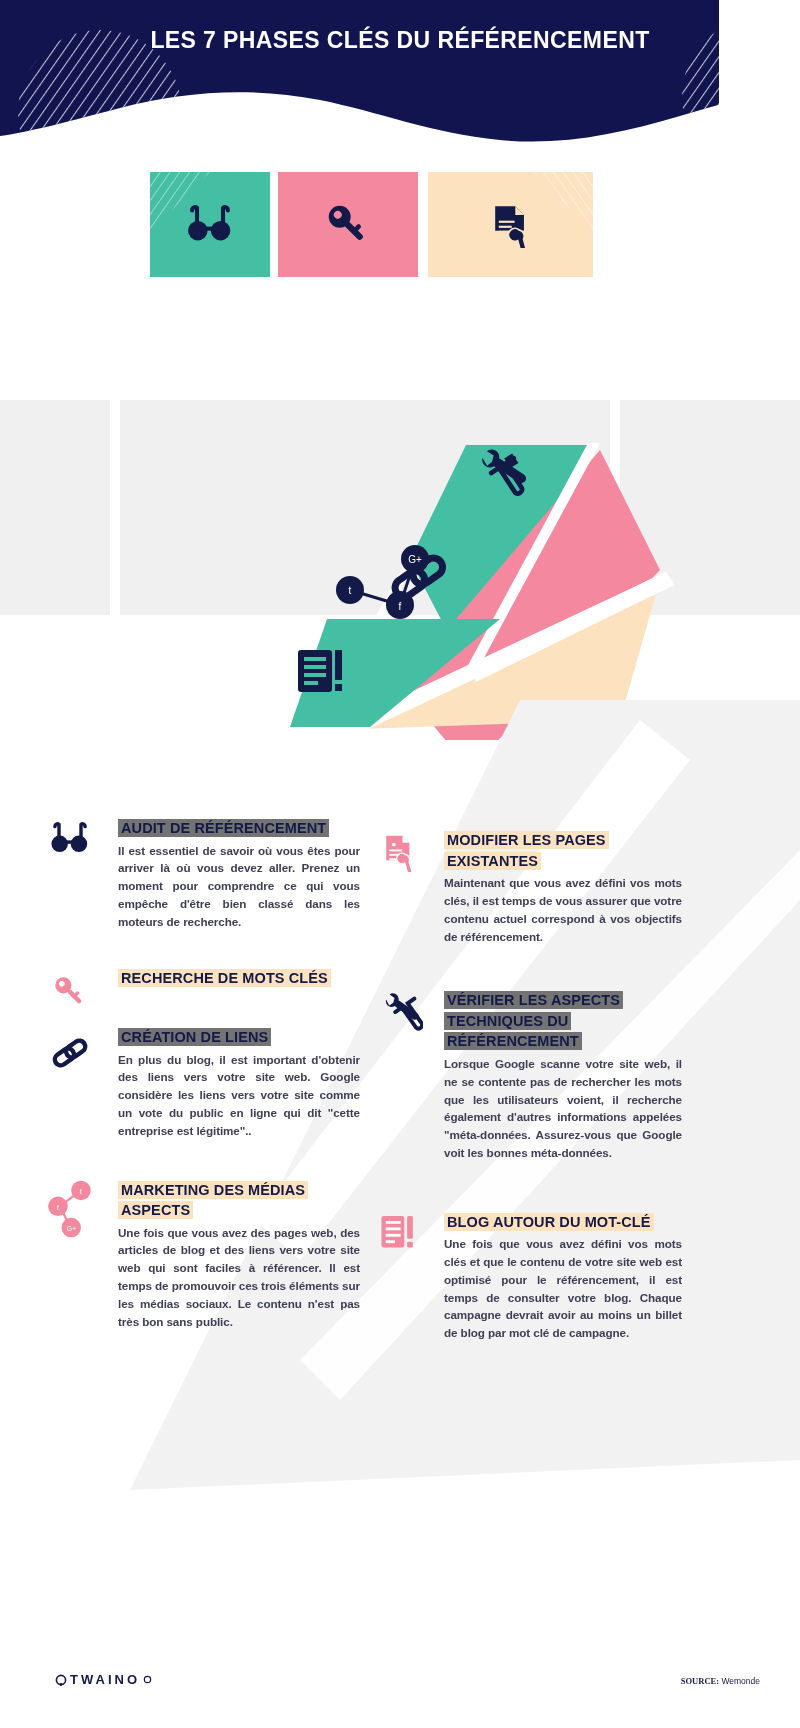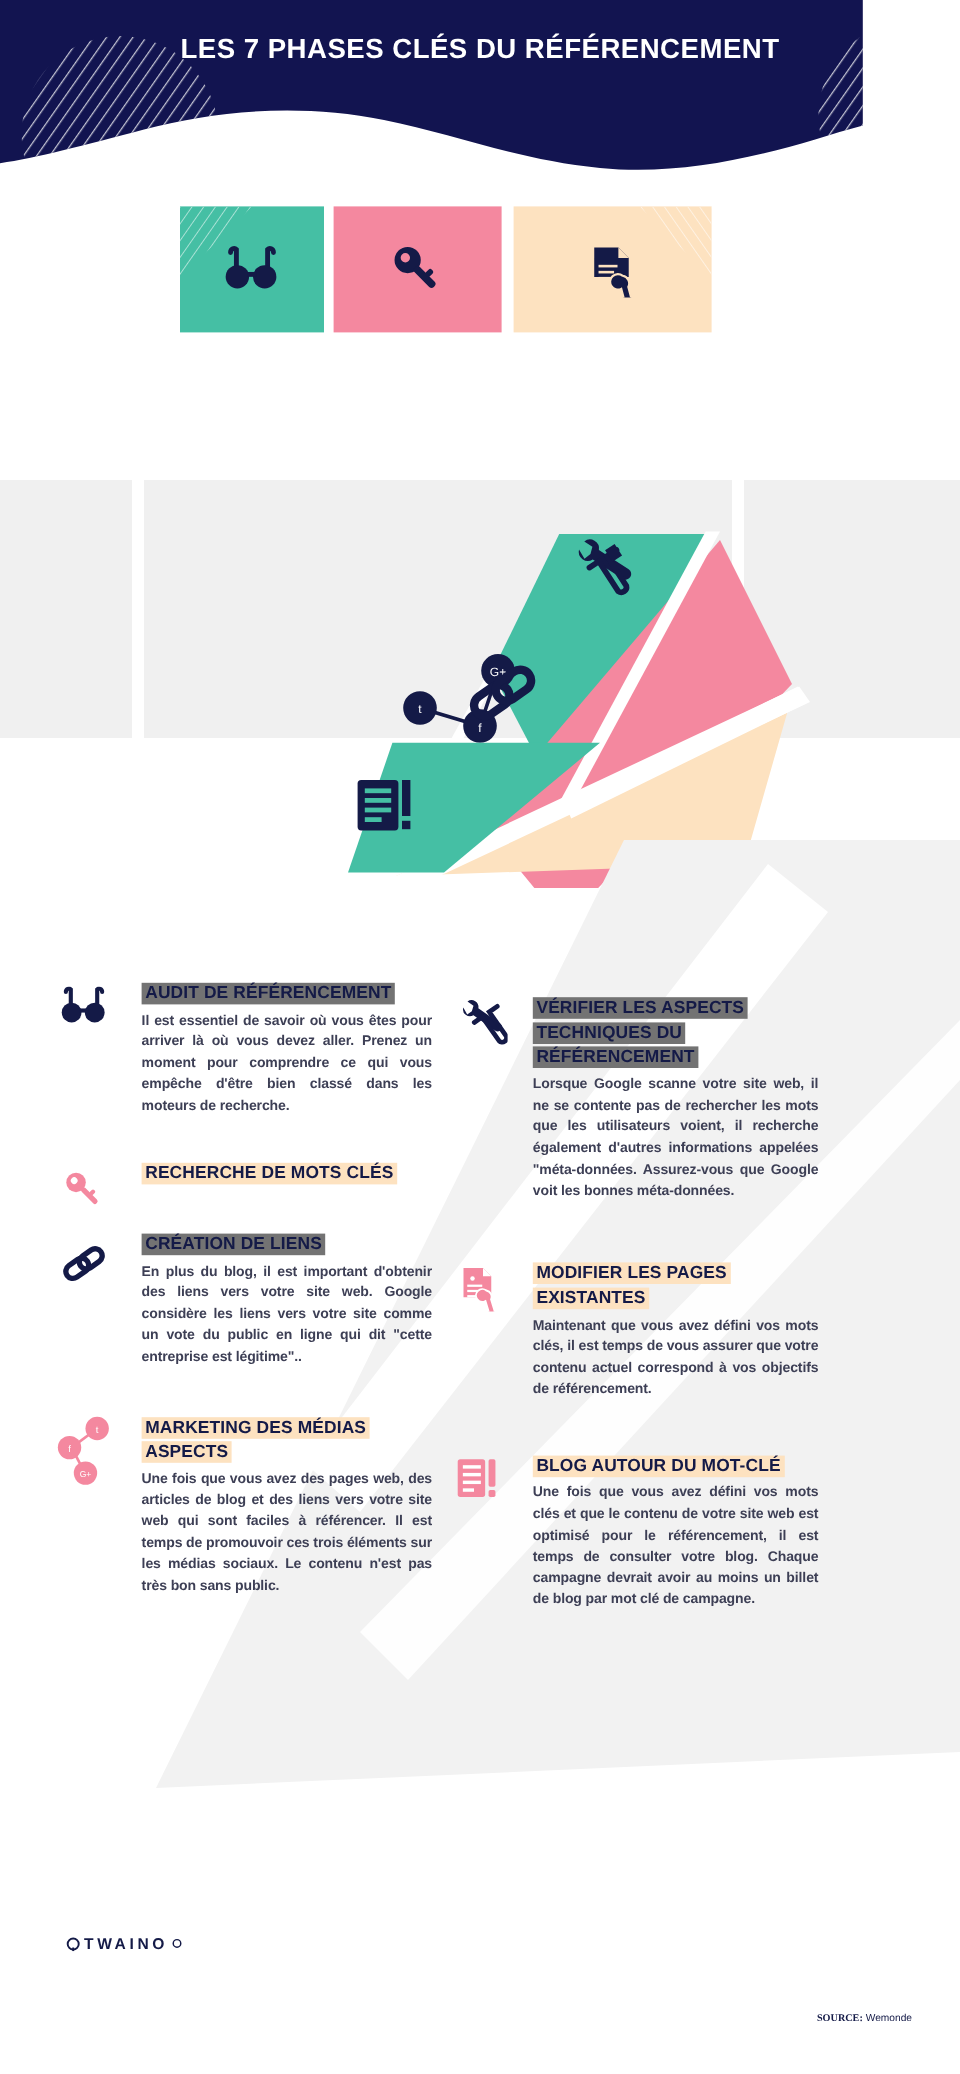--- a/index.html
+++ b/index.html
@@ -88,21 +88,21 @@
     color: #3d3f55;
     text-align: justify;
     font-family: "Liberation Sans", sans-serif;
     letter-spacing: -0.1px;
     font-weight: bold;
   }
 
   
   .footer-logo {
     position: absolute;
-    left: 55px; top: 1612px;
+    left: 55px; top: 1672px;
     font-size: 13px;
     font-weight: 700;
     letter-spacing: 3px;
     color: #141a47;
     display: flex; align-items: center; gap: 3px;
   }
   .footer-source {
     position: absolute;
     right: 40px; top: 1676px;
     font-size: 8.5px;
@@ -317,57 +317,57 @@
       </div>
       <div class="item-body">
         <span class="item-title hl-peach">MARKETING DES MÉDIAS ASPECTS</span>
         <div class="item-text">Une fois que vous avez des pages web, des articles de blog et des liens vers votre site web qui sont faciles à référencer. Il est temps de promouvoir ces trois éléments sur les médias sociaux. Le contenu n'est pas très bon sans public.</div>
       </div>
     </div>
   </div>
 
   <div class="col" style="left:372px; top:830px; width:310px;">
 
-    <div class="item" style="margin-bottom:50px;">
-      <div class="item-icon" style="top:0; width:56px;">
-        <svg width="46" height="46" viewBox="0 0 64 64">
-          <g transform="translate(8,10) rotate(-10)">
-            <path d="M4,4 a8,8 0 0 0 10,11 l22,22 a4.5,4.5 0 0 0 7,-7 l-22,-22 a8,8 0 0 0 -11,-10 l6,6 -3,6 -6,3 Z" fill="#141a47"></path>
-          </g>
-          <g transform="translate(52,12) rotate(10) scale(-1,1)">
-            <path d="M0,0 l8,8 l-24,24 a5,5 0 0 0 7,7 l24,-24 l8,8" fill="none" stroke="#141a47" stroke-width="5.5" stroke-linecap="round"></path>
-          </g>
-        </svg>
-      </div>
-      <div class="item-body" style="margin-left:72px;">
-        <span class="item-title hl-pink">VÉRIFIER LES ASPECTS TECHNIQUES DU RÉFÉRENCEMENT</span>
-        <div class="item-text">Lorsque Google scanne votre site web, il ne se contente pas de rechercher les mots que les utilisateurs voient, il recherche également d'autres informations appelées "méta-données. Assurez-vous que Google voit les bonnes méta-données.</div>
-      </div>
-    </div>
-
     <div class="item" style="margin-bottom:45px;">
       <div class="item-icon" style="top:2px; width:56px;">
         <svg width="40" height="40" viewBox="0 0 64 64">
           <path d="M10,6 h26 l11,11 v28 h-37 Z" fill="#f4889f"></path>
           <path d="M36,6 v11 h11 Z" fill="#ffffff"></path>
           <rect x="15" y="28" width="20" height="3" fill="#ffffff"></rect>
           <rect x="15" y="35" width="16" height="3" fill="#ffffff"></rect>
           <rect x="15" y="42" width="22" height="3" fill="#ffffff"></rect>
           <circle cx="22" cy="20" r="3" fill="#ffffff"></circle>
           <g transform="translate(30,28) rotate(28)">
             <path d="M13,2 a8.5,8.5 0 1 0 5.5,13 l11,11 a4,4 0 0 0 5.5,-5.5 l-11,-11 a8.5,8.5 0 0 0 -11,-7.5 Z" fill="#f4889f" stroke="#ffffff" stroke-width="2.5"></path>
           </g>
         </svg>
       </div>
       <div class="item-body" style="margin-left:72px;">
         <span class="item-title hl-peach">MODIFIER LES PAGES EXISTANTES</span>
         <div class="item-text">Maintenant que vous avez défini vos mots clés, il est temps de vous assurer que votre contenu actuel correspond à vos objectifs de référencement.</div>
       </div>
     </div>
 
+    <div class="item" style="margin-bottom:50px;">
+      <div class="item-icon" style="top:0; width:56px;">
+        <svg width="46" height="46" viewBox="0 0 64 64">
+          <g transform="translate(8,10) rotate(-10)">
+            <path d="M4,4 a8,8 0 0 0 10,11 l22,22 a4.5,4.5 0 0 0 7,-7 l-22,-22 a8,8 0 0 0 -11,-10 l6,6 -3,6 -6,3 Z" fill="#141a47"></path>
+          </g>
+          <g transform="translate(52,12) rotate(10) scale(-1,1)">
+            <path d="M0,0 l8,8 l-24,24 a5,5 0 0 0 7,7 l24,-24 l8,8" fill="none" stroke="#141a47" stroke-width="5.5" stroke-linecap="round"></path>
+          </g>
+        </svg>
+      </div>
+      <div class="item-body" style="margin-left:72px;">
+        <span class="item-title hl-pink">VÉRIFIER LES ASPECTS TECHNIQUES DU RÉFÉRENCEMENT</span>
+        <div class="item-text">Lorsque Google scanne votre site web, il ne se contente pas de rechercher les mots que les utilisateurs voient, il recherche également d'autres informations appelées "méta-données. Assurez-vous que Google voit les bonnes méta-données.</div>
+      </div>
+    </div>
+
     <div class="item">
       <div class="item-icon" style="top:2px; width:56px;">
         <svg width="40" height="44" viewBox="0 0 56 60">
           <rect x="2" y="2" width="32" height="44" rx="3" fill="#f4889f"></rect>
           <rect x="8" y="9" width="21" height="4" fill="#ffffff"></rect>
           <rect x="8" y="18" width="21" height="4" fill="#ffffff"></rect>
           <rect x="8" y="27" width="21" height="4" fill="#ffffff"></rect>
           <rect x="8" y="36" width="13" height="4" fill="#ffffff"></rect>
           <rect x="38" y="2" width="8" height="32" rx="2" fill="#f4889f"></rect>
           <rect x="38" y="38" width="8" height="8" rx="2" fill="#f4889f"></rect>

